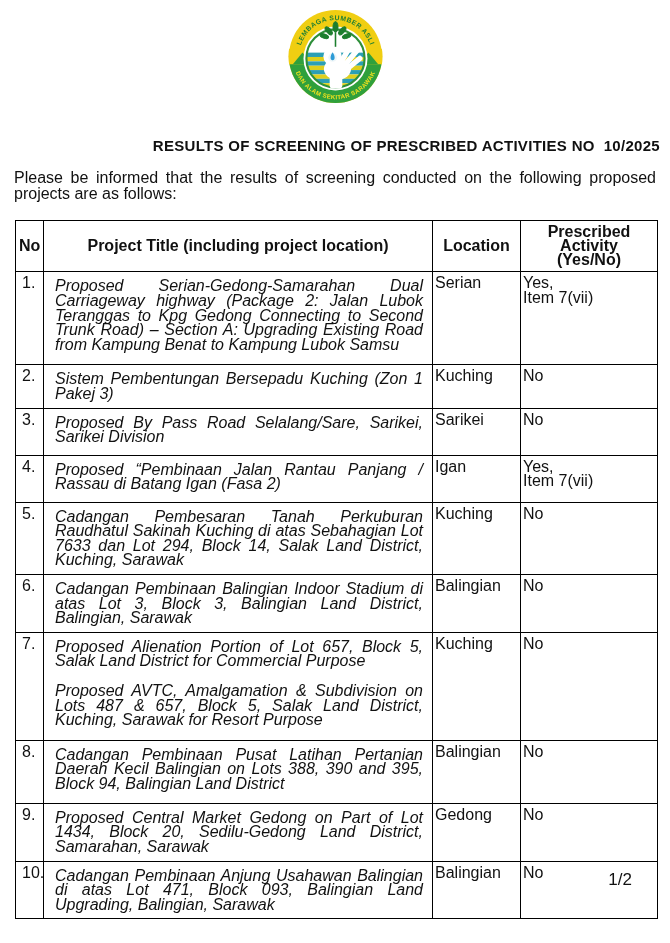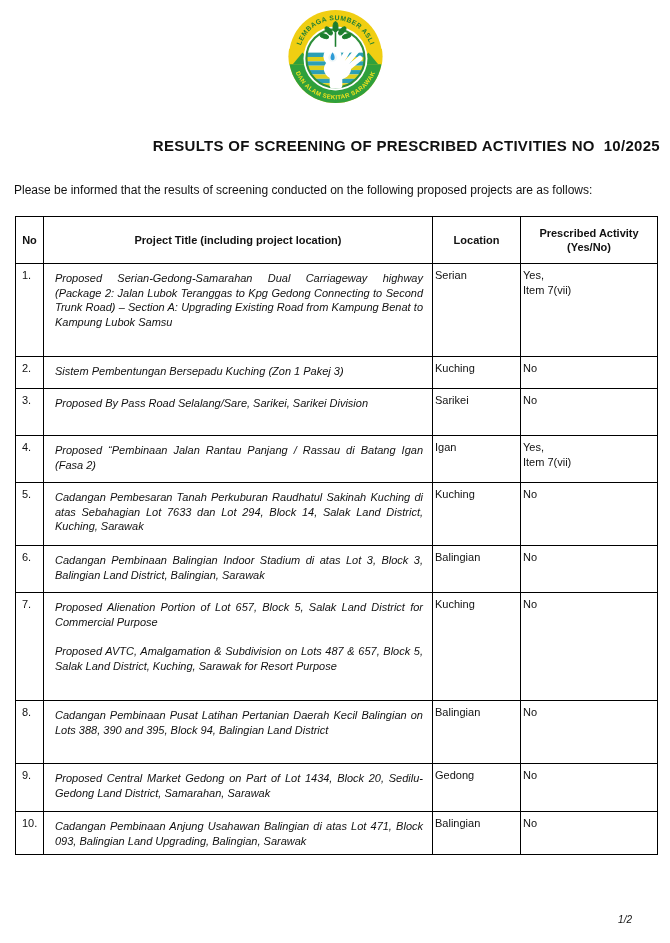--- a/index.html
+++ b/index.html
@@ -20,32 +20,32 @@
   .doc-title{
     margin:32px 10px 0 10px;
     text-align:right;
     font-size:15px;
     font-weight:bold;
     letter-spacing:0.3px;
     white-space:pre-wrap;
     color:#111;
   }
   .intro{
-    margin:28px 14px 0 14px;
-    font-size:12px;
+    margin:16px 14px 0 14px;
+    font-size:16px;
     line-height:16.2px;
     text-align:justify;
     color:#111;
   }
   table.results{
     margin:18px 13px 0 15px;
     width:642px;
     border-collapse:collapse;
     table-layout:fixed;
-    font-size:11px;
+    font-size:16px;
     line-height:14.6px;
     color:#111;
   }
   table.results th, table.results td{
     border:1px solid #000;
     vertical-align:top;
     overflow:hidden;
   }
   table.results th{
     vertical-align:middle;
@@ -56,25 +56,24 @@
   }
   td.c-no{padding:4px 2px 2px 6px;text-align:left;}
   td.c-title{padding:3px 5px 2px 7px;text-align:justify;}
   td.c-title p{margin:4px;font-style:italic;}
   td.c-title p + p{margin-top:15px;}
   td.c-title p:empty{display:none;}
   td.c-loc{padding:4px 2px;}
   td.c-act{padding:4px 2px;text-align:left;}
   .page-number{
     position:absolute;
-    top:914px;
+    top:870px;
     right:38px;
-    font-size:10px;
-    color:#111;
-    font-style:italic;
+    font-size:17px;
+    color:#111;
   }
 </style>
 </head>
 <body>
 
 <div class="page">
 
   <div class="logo-wrap">
     <svg class="logo-svg" viewBox="0 0 100 100">
       <defs>

